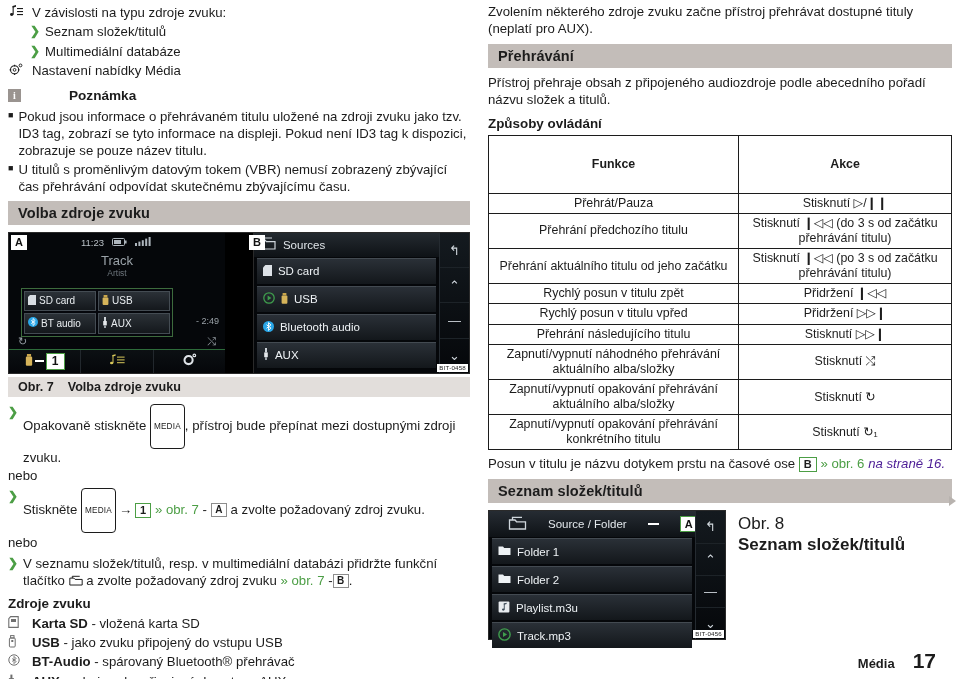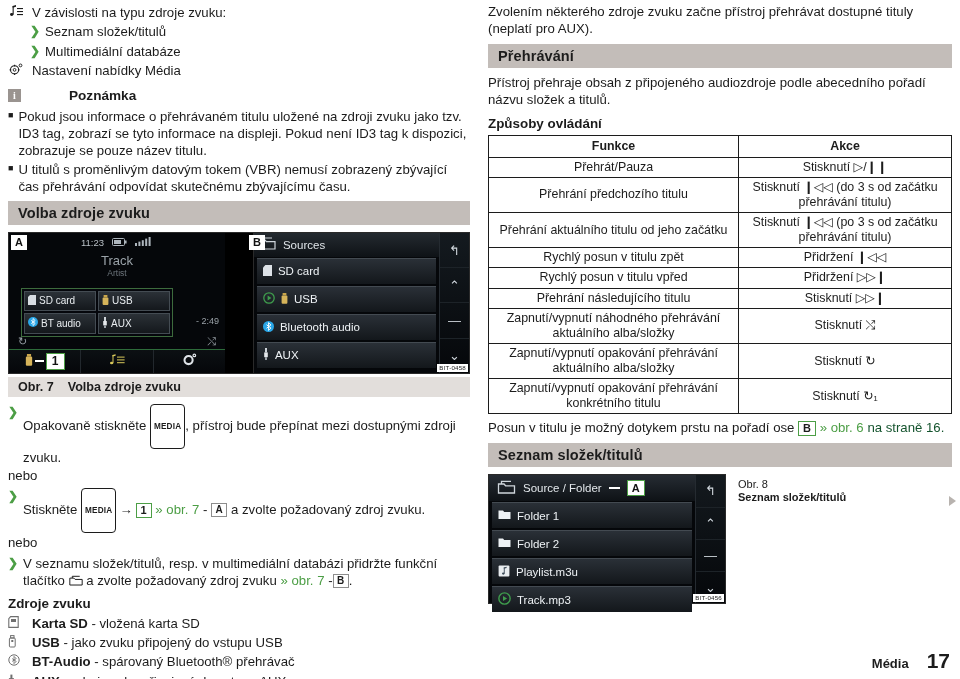--- a/index.html
+++ b/index.html
@@ -50,35 +50,35 @@
   .note-badge {
     width:13px; height:13px; background:#9a9490; color:#fff;
     font-size:10px; font-weight:bold; text-align:center; line-height:13px;
     margin-right:8px; font-family:"Liberation Serif", serif;
   }
   .note-title { font-weight:bold; font-size:13.6px;padding-left:40px; }
 
   
   .key {
     display:inline-block; border:1.4px solid #1c1c1c; border-radius:4px;
-    padding:16px 3px; font-size:8.2px; font-weight:bold; line-height:11px;
+    padding:16px 3px; font-size:8.2px; font-weight:normal; line-height:11px;
     vertical-align:1px; letter-spacing:.2px;
   }
   .box-green {
     display:inline-block; border:1.3px solid #4c9e45; color:#1c1c1c;
     padding:0 4px; font-size:11px; font-weight:bold; line-height:13px;
     vertical-align:0px; background:#fff;
   }
   .box-gray {
     display:inline-block; border:1.2px solid #8d8d8d; color:#1c1c1c;
     padding:0 3.5px; font-size:10px; font-weight:bold; line-height:12px;
     vertical-align:1px; background:#fff;
   }
   .lnk { color:#4c9e45; }
-  .lnk-it { color:#14532d; }
+  .lnk-it { color:#4c1d95; font-style:italic; }
   .arrow { padding:0 3px; }
 
   
   .fig { border:1px solid #2a2a2a; background:#000; display:flex; position:relative; }
   .fig-cap {
     background:#e2dedb; font-weight:bold; font-size:12.6px;
     padding:3px 8px 3px 10px; margin-top:3px;
   }
   .tag {
     position:absolute; background:#fff; color:#111;
@@ -160,40 +160,40 @@
   }
   .sbtn {
     flex:1; width:100%; display:flex; align-items:center; justify-content:center;
     color:#cfd6dc; font-size:13px; border-bottom:1px solid #1d2328;
   }
 
   
   .fig8 { display:flex; align-items:flex-start; gap:0; }
   .scrF { width:238px; height:130px; background:#05070a; position:relative; border:1px solid #2a2a2a; }
   .scrF .fhead {
-    height:26px; display:flex; align-items:center; gap:7px; padding-left:8px;
+    height:26px; display:flex; align-items:center; gap:21px; padding-left:19px;
     background:linear-gradient(180deg,#262c33,#0e1216);
     font-size:11.5px; color:#e3e8ec;
   }
-  .fig8-side { padding:4px 0 0 12px; font-size:11px; }
+  .fig8-side { padding:4px 0 0 12px; font-size:17px; }
   .fig8-side .l1 { margin-bottom:1px; }
   .fig8-side .l2 { font-weight:bold; }
 
   
   table.kv { border-collapse:collapse; width:100%; margin:2px 0 6px 0; }
   table.kv th, table.kv td {
     border:1px solid #1c1c1c; text-align:center; vertical-align:middle;
     padding:2px 5px; font-size:12.4px; line-height:1.22;
   }
-  table.kv th { font-weight:bold; padding:3px 5px; }
+  table.kv th { font-weight:bold; padding:21px 5px; }
   table.kv td.fn { width:54%;margin-top:24px; }
 
   
   .footer {
-    position:absolute; right:10px; bottom:6px;
+    position:absolute; right:24px; bottom:6px;
     display:flex; align-items:baseline; gap:18px;
   }
   .footer .ft-sec { font-size:13px; font-weight:bold; }
   .footer .ft-num { font-size:21px; font-weight:bold; }
   .rt-arrow {
     position:absolute; right:4px; top:496px;
     width:0; height:0; border-left:7px solid #b8b3af;
     border-top:5px solid transparent; border-bottom:5px solid transparent;
   }
 </style>
@@ -572,21 +572,21 @@
           <td>Stisknutí ↻</td>
         </tr>
         <tr>
           <td class="fn">Zapnutí/vypnutí opakování přehrávání konkrétního titulu</td>
           <td>Stisknutí ↻₁</td>
         </tr>
       </tbody>
     </table>
 
     <p>
-      <span>Posun v titulu je možný dotykem prstu na pořadí ose</span>
+      <span>Posun v titulu je názvu dotykem prstu na časové ose</span>
       <span class="box-green">B</span>
       <span class="lnk">» obr. 6</span>
       <span class="lnk-it">na straně 16.</span>
     </p>
 
     <div class="sec-band">Seznam složek/titulů</div>
 
     <div class="fig8">
       <div class="scrF">
         <div class="fhead">

